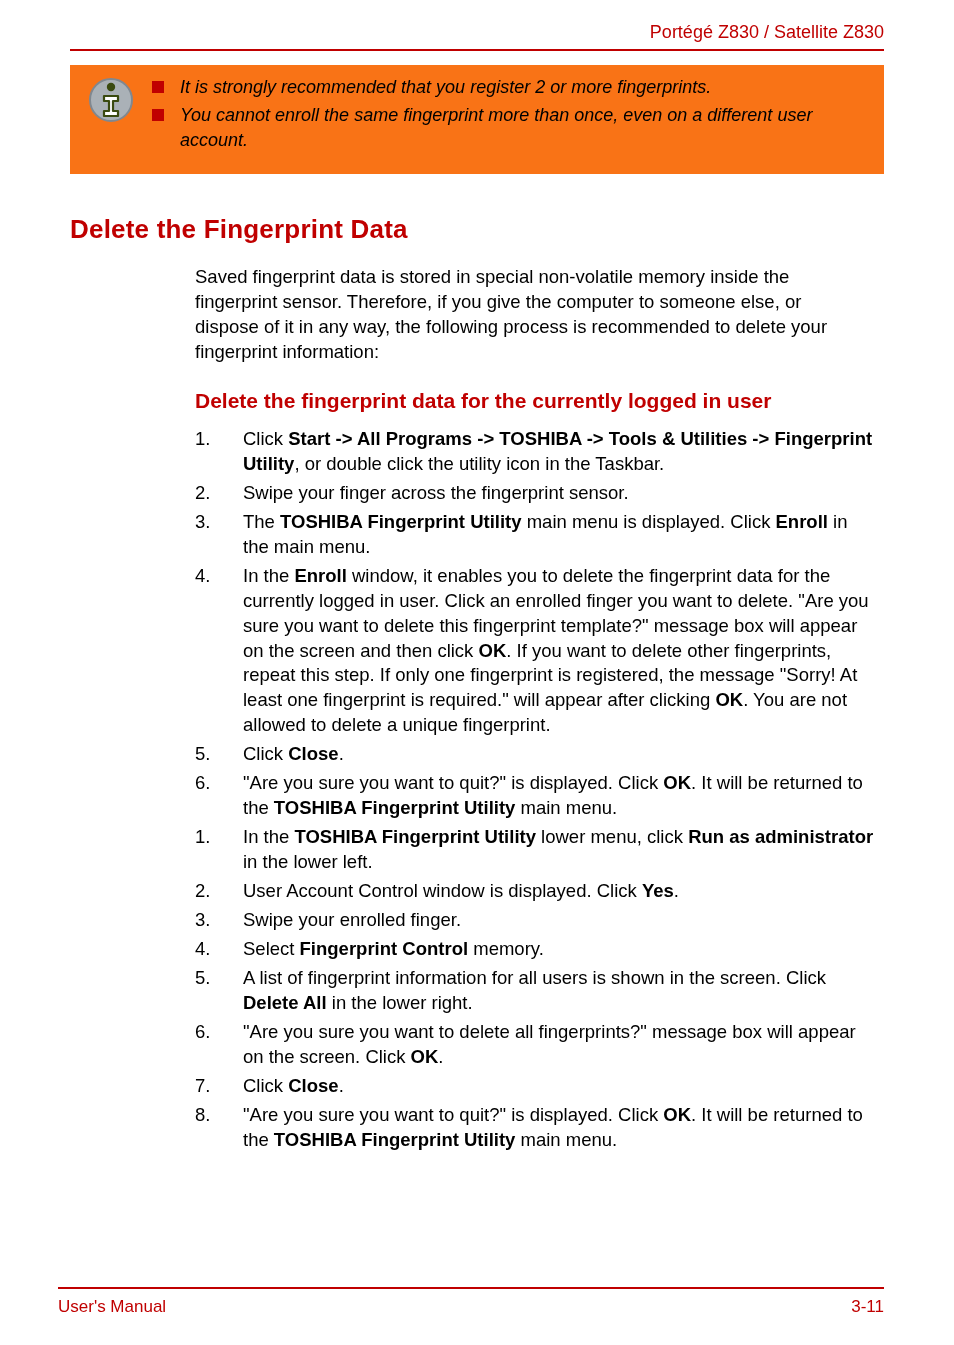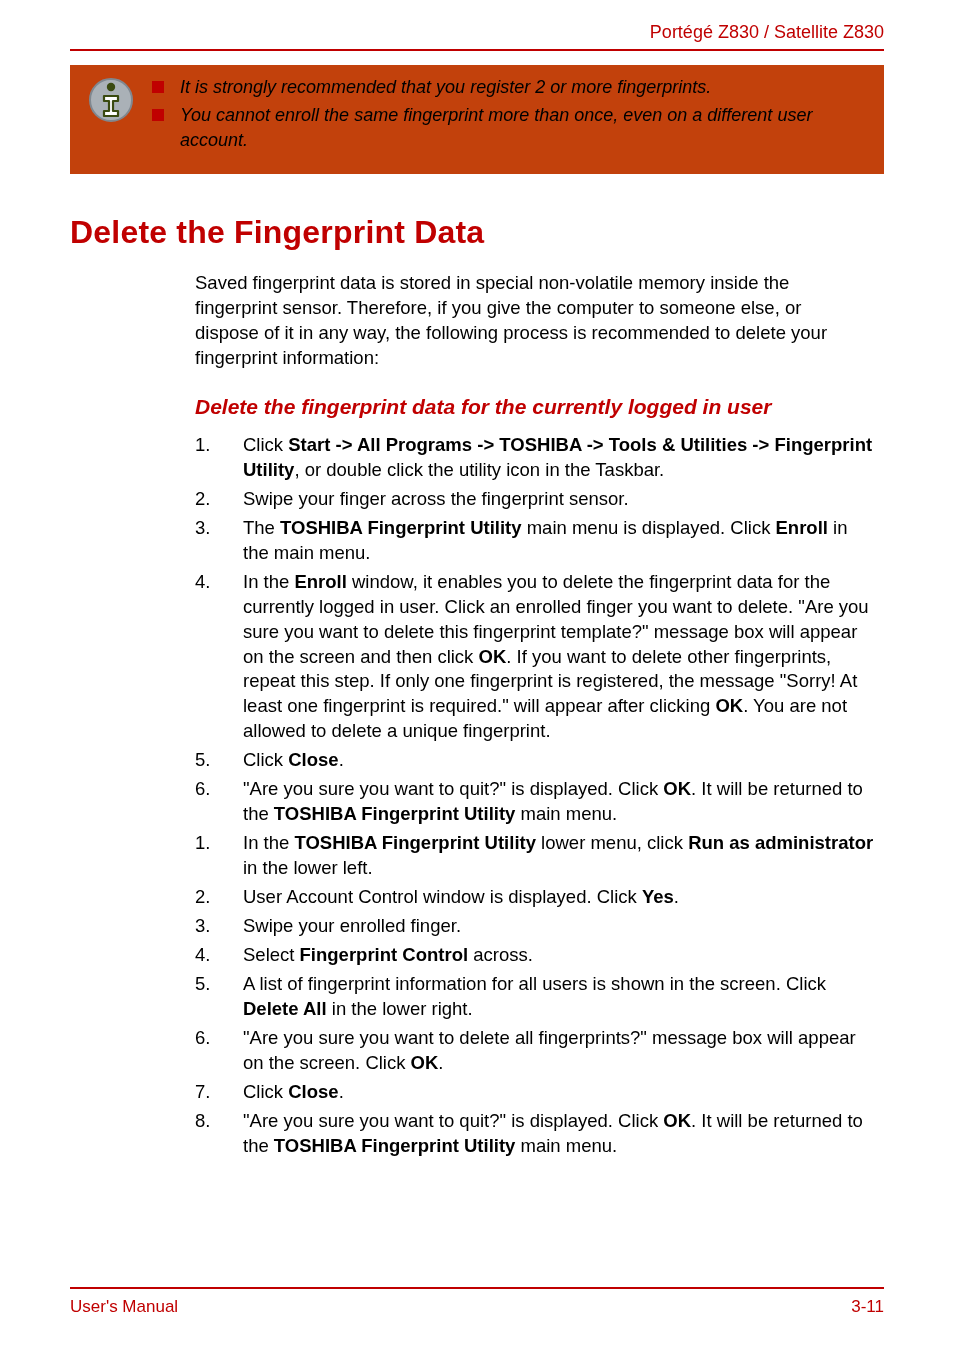--- a/index.html
+++ b/index.html
@@ -1,33 +1,33 @@
 <!DOCTYPE html>
 <html><head>
 <meta charset="utf-8">
 <style>
   * { box-sizing: border-box; margin: 0; padding: 0; }
   html, body { width: 954px; height: 1345px; font-family: Arial, Helvetica, sans-serif; background: #fff; }
   .page { width: 954px; height: 1345px; padding: 0 70px; position: relative; }
   .header-right { text-align: right; color: #c00000; font-size: 18px; padding-top: 22px; padding-bottom: 6px; }
   .hr-top { border: none; border-top: 2.5px solid #c00000; margin-bottom: 14px; }
-  .note-box { background: #c2410c; padding: 10px 18px 18px 18px; display: flex; gap: 18px; margin-bottom: 40px; margin-top: 2px; justify-content: center; }
+  .note-box { background: #f97316; padding: 10px 18px 18px 18px; display: flex; gap: 18px; margin-bottom: 40px; margin-top: 2px; justify-content: center; }
   .note-icon-wrap { flex: 0 0 46px; display: flex; justify-content: center; align-items: flex-start; padding-top: 2px; }
   .note-list { flex: 1; font-style: italic; font-size: 18px; line-height: 1.35; color: #000; }
   .note-item { display: flex; gap: 16px; margin-bottom: 4px; }
   .sq { width: 12px; height: 12px; background: #c00000; flex: 0 0 12px; margin-top: 6px; }
-  .section-title { color: #c00000; font-family: Arial, Helvetica, sans-serif; font-weight: 900; font-size: 32px; margin-bottom: 20px; letter-spacing: 0.2px; }
+  .section-title { color: #c00000; font-family: Arial, Helvetica, sans-serif; font-weight: 900; font-size: 26px; margin-bottom: 20px; letter-spacing: 0.2px; }
   .body-text { font-size: 18.5px; line-height: 1.35; color: #000; margin-left: 125px; margin-right: 16px; margin-bottom: 24px; }
-  .sub-title { color: #c00000; font-style: italic; font-weight: bold; font-size: 21px; margin-left: 125px; margin-bottom: 14px; margin-top: 8px; }
+  .sub-title { color: #c00000; font-weight: bold; font-size: 21px; margin-left: 125px; margin-bottom: 14px; margin-top: 8px; }
   ol.steps { list-style: none; margin-left: 125px; margin-right: 10px; font-size: 18.5px; line-height: 1.35; color: #000; }
   ol.steps > li { display: flex; gap: 20px; margin-bottom: 4px; }
   ol.steps > li .num { flex: 0 0 28px; }
   ol.steps > li .txt { flex: 1; }
   .b { font-weight: bold; }
-  .footer { position: absolute; left: 70px; right: 70px; bottom: 28px; }
+  .footer { position: absolute; left: 58px; right: 70px; bottom: 28px; }
   .hr-bot { border: none; border-top: 2.5px solid #c00000; margin-bottom: 8px; }
   .footer-row { display: flex; justify-content: space-between; color: #c00000; font-size: 17px; }
 </style>
 </head>
 <body>
 
 <div class="page">
 
   <div class="header-right">Portégé Z830 / Satellite Z830</div>
   <hr class="hr-top">
@@ -94,21 +94,21 @@
     <li>
         <span class="num">2.</span>
         <span class="txt"><span>User Account Control window is displayed. Click </span><span class="b">Yes</span><span>.</span></span>
       </li>
     <li>
         <span class="num">3.</span>
         <span class="txt">Swipe your enrolled finger.</span>
       </li>
     <li>
         <span class="num">4.</span>
-        <span class="txt"><span>Select </span><span class="b">Fingerprint Control</span><span> across.</span></span>
+        <span class="txt"><span>Select </span><span class="b">Fingerprint Control</span><span> memory.</span></span>
       </li>
     <li>
         <span class="num">5.</span>
         <span class="txt"><span>A list of fingerprint information for all users is shown in the screen. Click </span><span class="b">Delete All</span><span> in the lower right.</span></span>
       </li>
     <li>
         <span class="num">6.</span>
         <span class="txt"><span>"Are you sure you want to delete all fingerprints?" message box will appear on the screen. Click </span><span class="b">OK</span><span>.</span></span>
       </li>
     <li>

